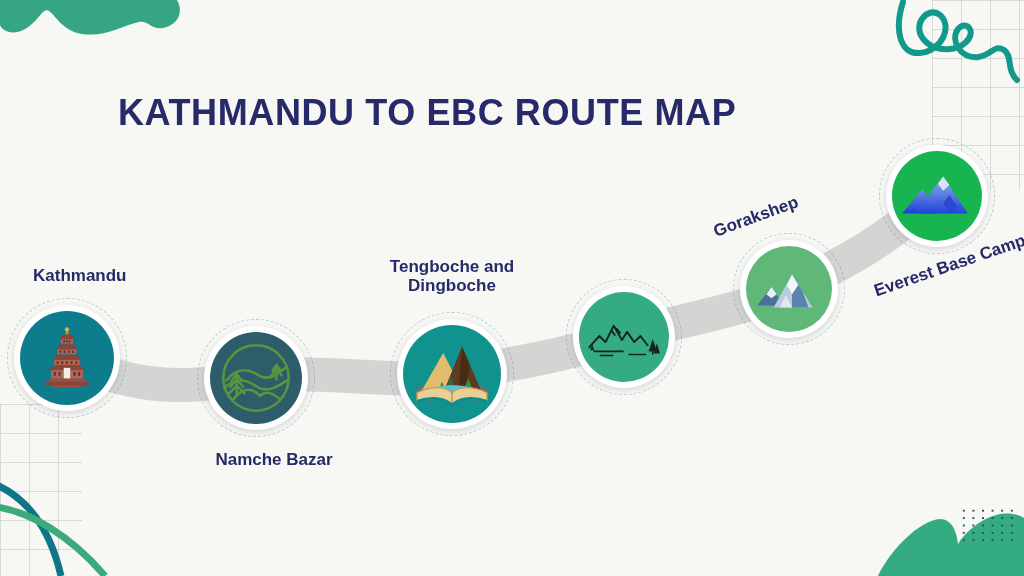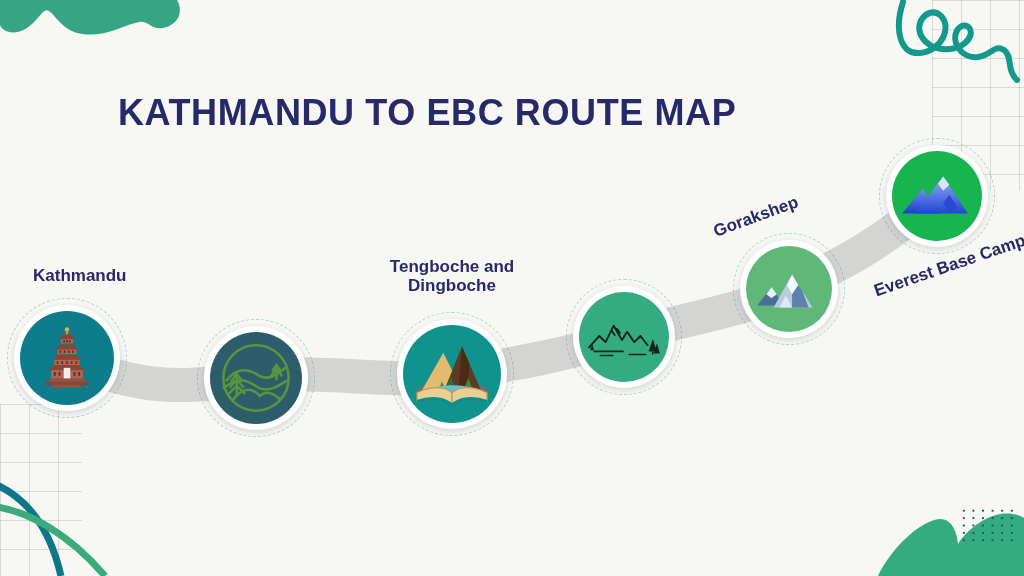--- a/index.html
+++ b/index.html
@@ -216,17 +216,18 @@
         </defs>
         <polygon points="4,42 24,18 40,42" fill="url(#ebcg2)"></polygon>
         <polygon points="16,42 44,6 68,42" fill="url(#ebcg)"></polygon>
         <polygon points="39,13 44,6 50,14 44,20" fill="#d9e4fa"></polygon>
         <polygon points="44,32 50,24 58,36 50,42" fill="#2a49d0"></polygon>
       </svg>
     </div>
   </div>
 
   <div class="label label-0">Kathmandu</div>
+  <div class="label label-1">Namche Bazar</div>
   <div class="label label-2">Tengboche and Dingboche</div>
   <div class="label label-4">Gorakshep</div>
   <div class="label label-5">Everest Base Camp</div>
 
 </div>
 
 </body></html>

